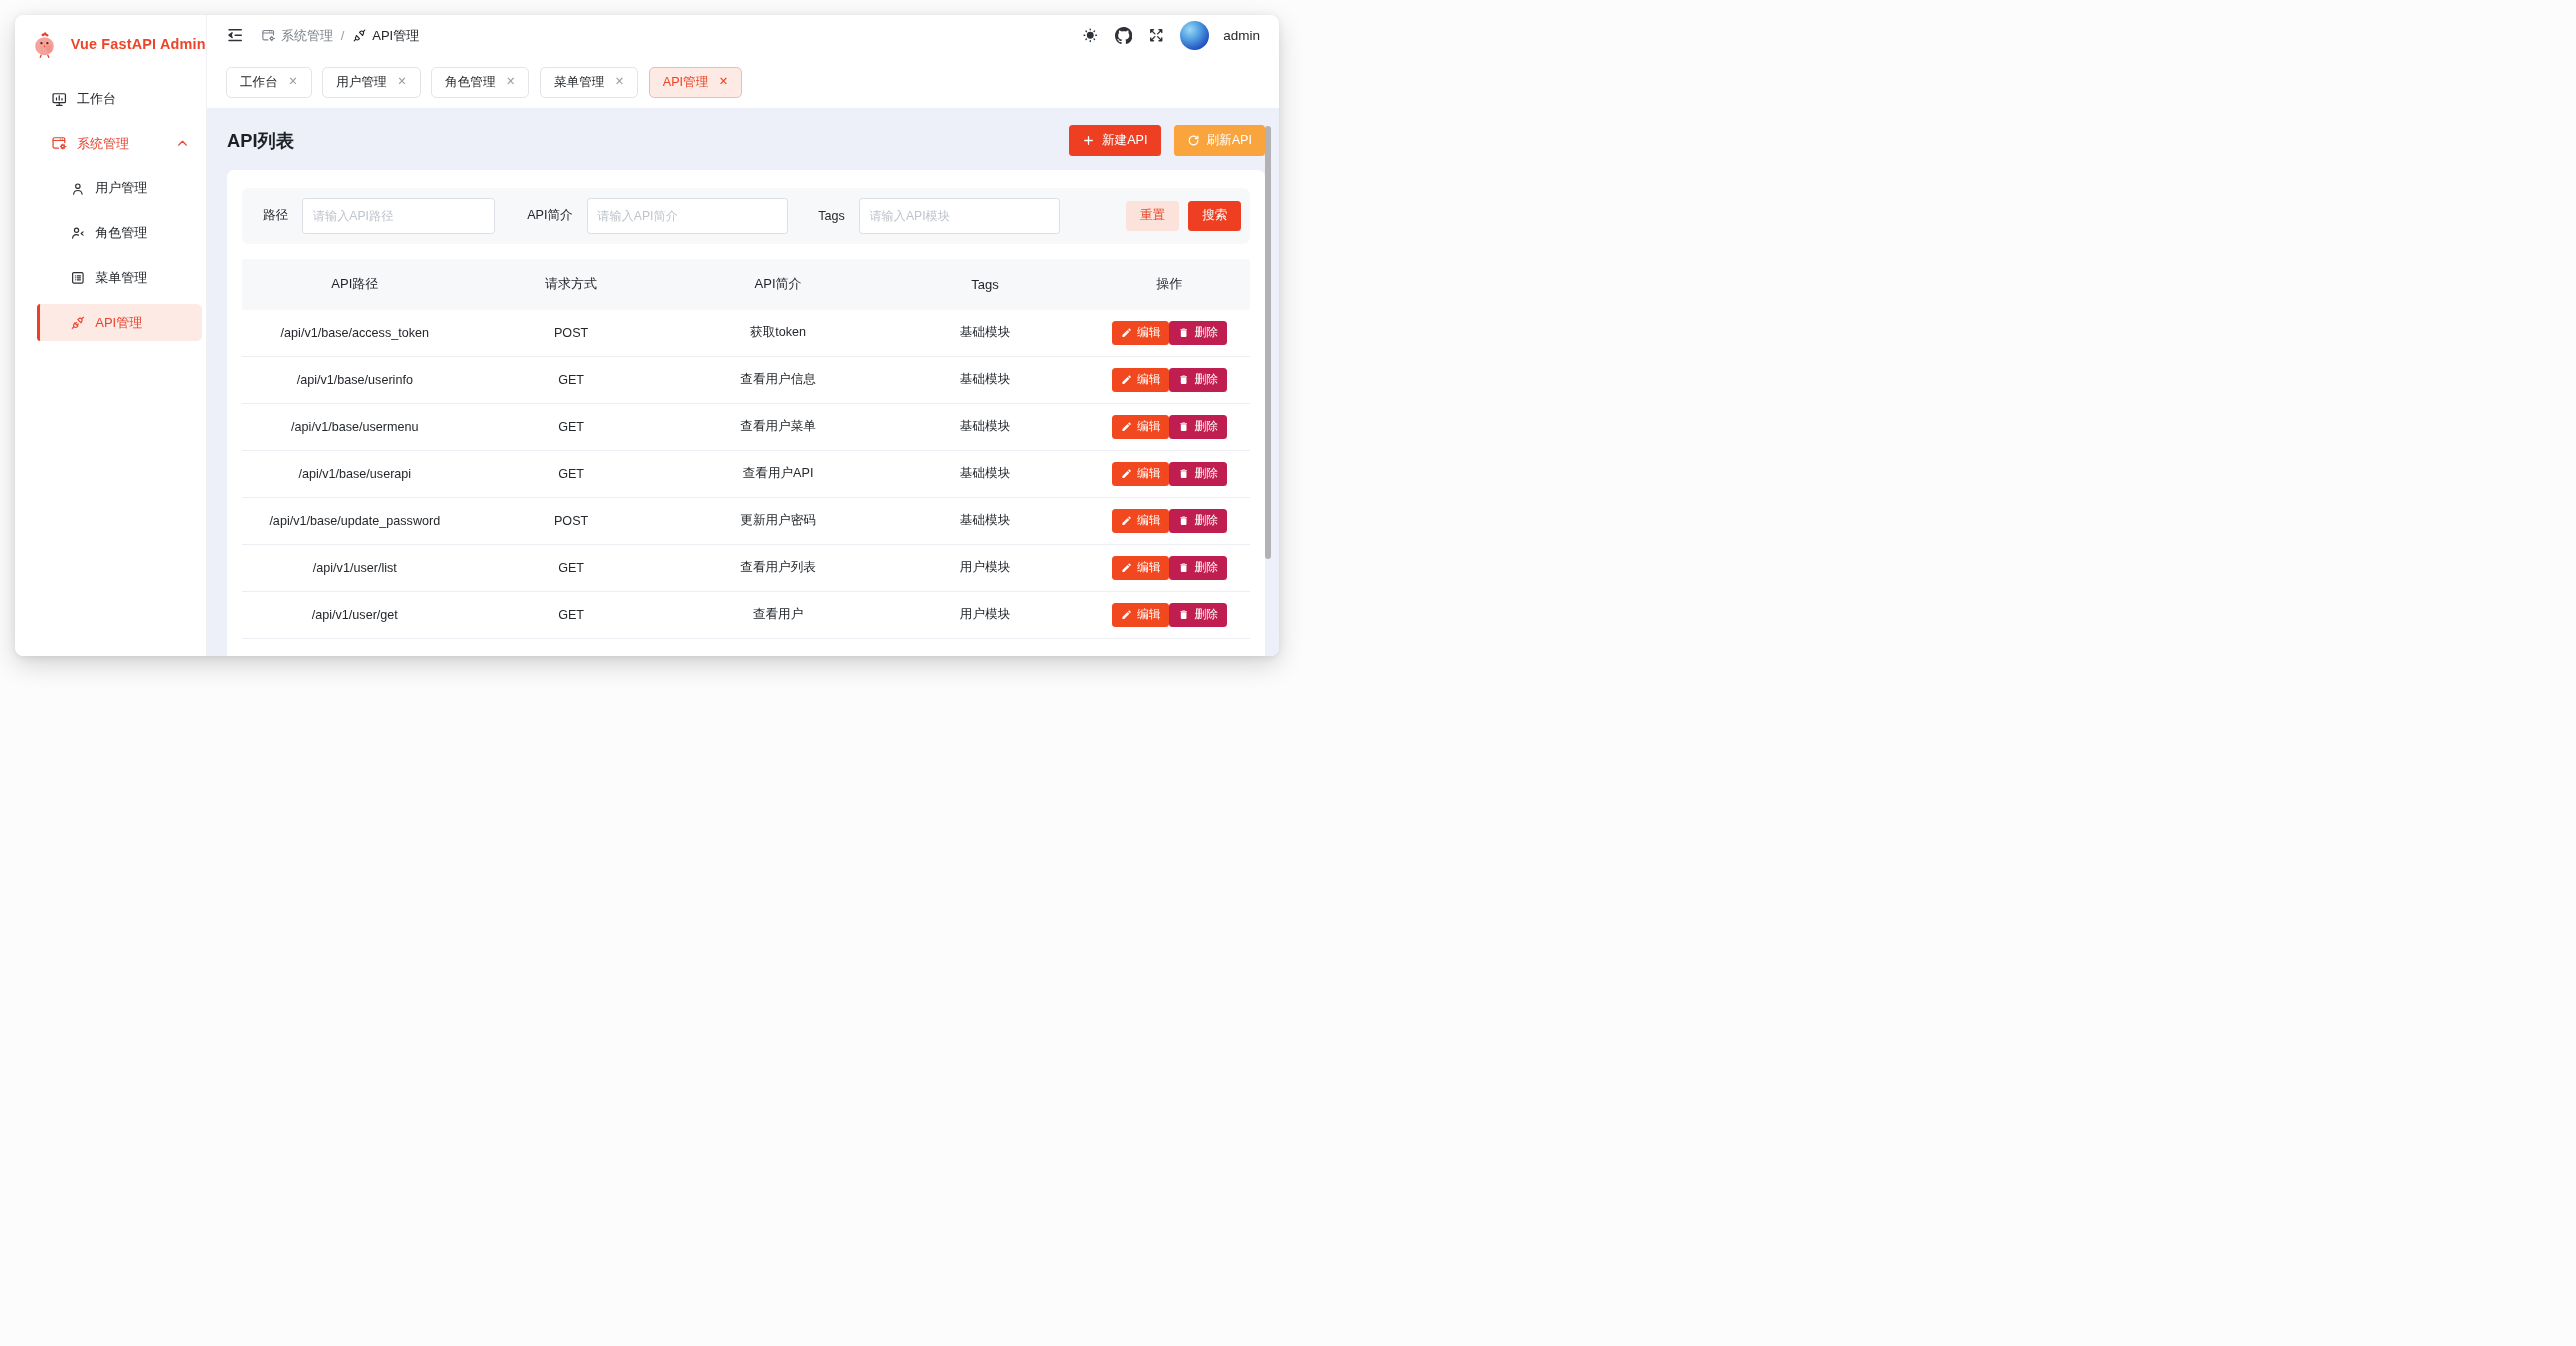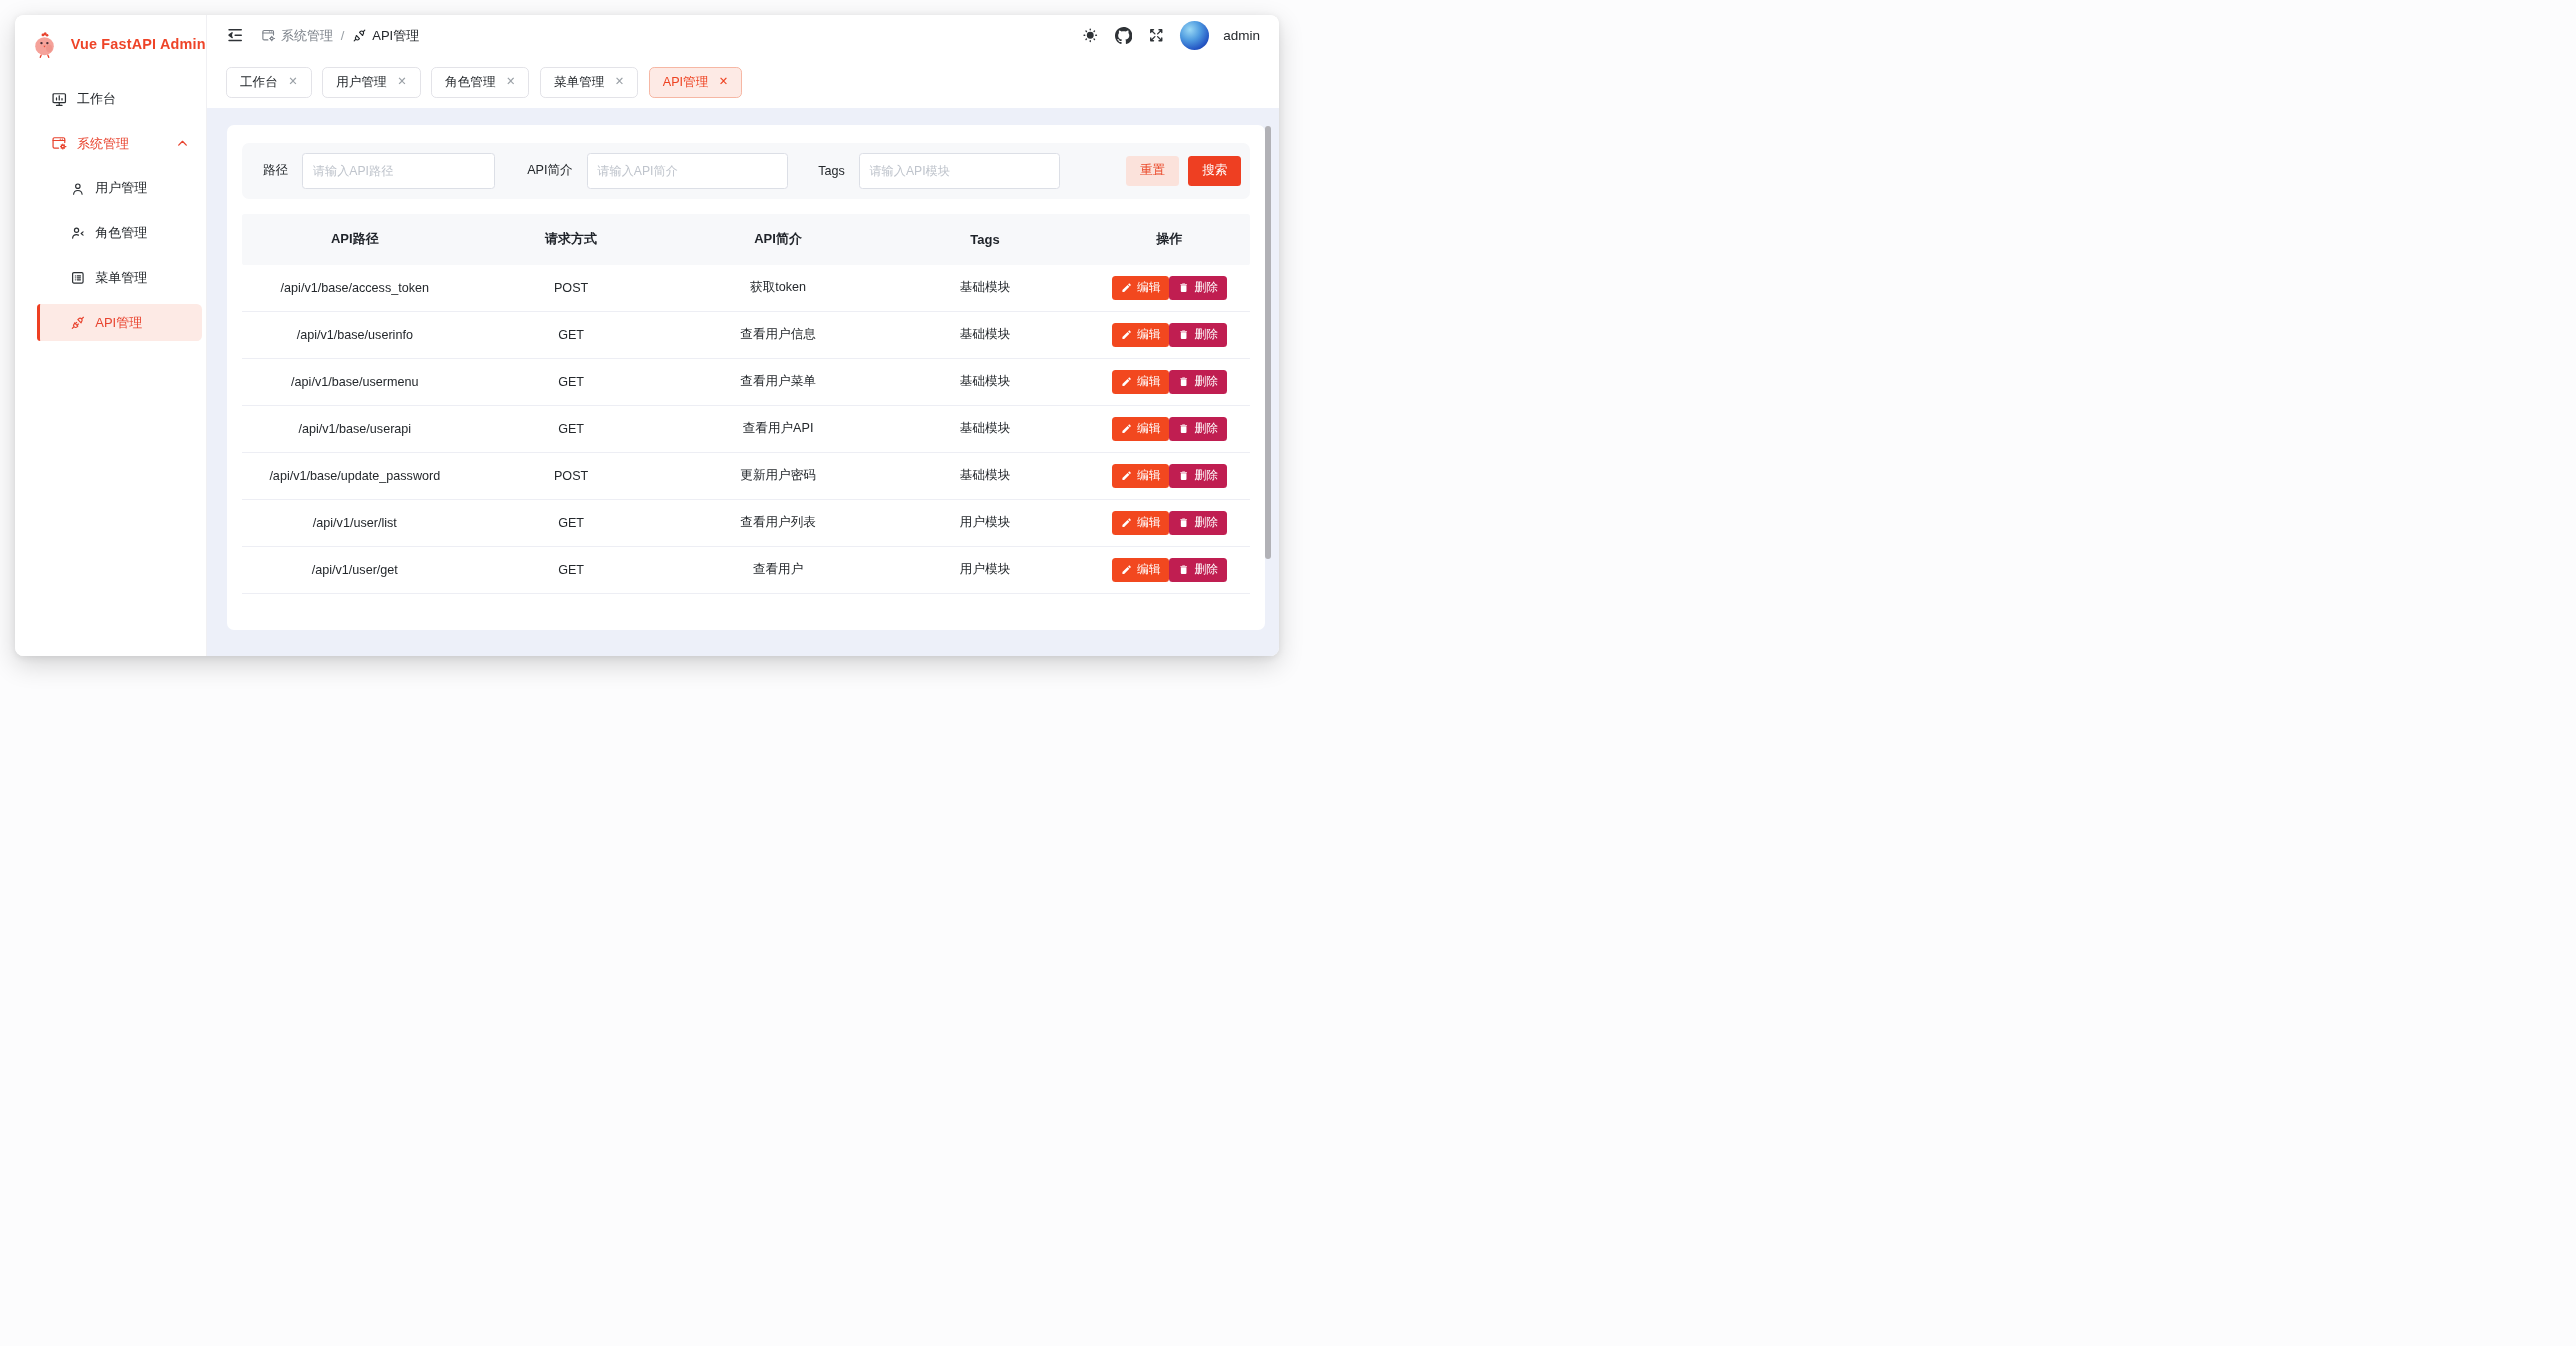--- a/index.html
+++ b/index.html
@@ -79,21 +79,21 @@
   .in-path{ width:193px; margin-right:32px; }
   .in-sum{ width:201px; margin-right:30.5px; }
   .in-tags{ width:201px; }
   .f-actions{ margin-left:auto; display:flex; gap:9px;padding-left:11px; }
   .btn-sm{ height:30px; padding:0 14px; font-size:12.6px; }
   .btn-reset{ background:#fbe2db; color:#ea4727; }
   .btn-search{ background:#ee3f22; color:#fff; }
   
   .tbl-head, .tbl-row{ display:grid; grid-template-columns:1.09fr 1fr 1fr 1fr .78fr; align-items:center; }
   .tbl-head{ background:#f7f8fa; height:51px; border-radius:2.6px; }
-  .th{ text-align:center; font-size:13px; font-weight:700; color:#1f2329; }
+  .th{ text-align:center; font-size:13px; font-weight:400; color:#1f2329; }
   .tbl-row{ height:47px; border-bottom:1.7px solid #edeef4; }
   .td{ text-align:center; font-size:12.6px; color:#24282c; }
   .td-actions{ display:flex; justify-content:center; }
   .btn-row{ height:24.4px; padding:0 8.7px; font-size:11.8px; color:#fff; gap:5.2px; border-radius:3.5px; }
   .btn-edit{ background:#f2481f; }
   .btn-del{ background:#c01e51; }
   .btn-row svg{ width:11.3px; height:11.3px; }
   .tbl-row.partial{ border-bottom:none; }
   
   .scroll-thumb{ position:absolute; right:7.8px; top:111px; width:6.1px; height:433px;
@@ -246,20 +246,38 @@
         <span>菜单管理</span>
         <span class="x">✕</span>
       </span>
       <span class="tab-chip active">
         <span>API管理</span>
         <span class="x">✕</span>
       </span>
     </div>
 
     <div class="content">
+      <div class="page-head">
+        <span class="page-title">API列表</span>
+        <span class="head-actions">
+          <button class="btn btn-lg btn-create">
+            <svg viewBox="0 0 24 24" fill="none" stroke="#fff" stroke-width="2.4" stroke-linecap="round">
+                <path d="M12 5v14M5 12h14"></path>
+              </svg>
+            <span>新建API</span>
+          </button>
+          <button class="btn btn-lg btn-refresh">
+            <svg viewBox="0 0 24 24" fill="none" stroke="#fff" stroke-width="2.3" stroke-linecap="round" stroke-linejoin="round">
+              <path d="M20 12a8 8 0 1 1-2.4-5.7"></path>
+                <path d="M20 4v4.6h-4.6"></path>
+            </svg>
+            <span>刷新API</span>
+          </button>
+        </span>
+      </div>
 
       <div class="card">
 
         <div class="filterbar">
           <span class="f-label">路径</span>
           <input class="f-input in-path" placeholder="请输入API路径" style="">
           <span class="f-label">API简介</span>
           <input class="f-input in-sum" placeholder="请输入API简介" style="">
           <span class="f-label">Tags</span>
           <input class="f-input in-tags" placeholder="请输入API模块" style="">

